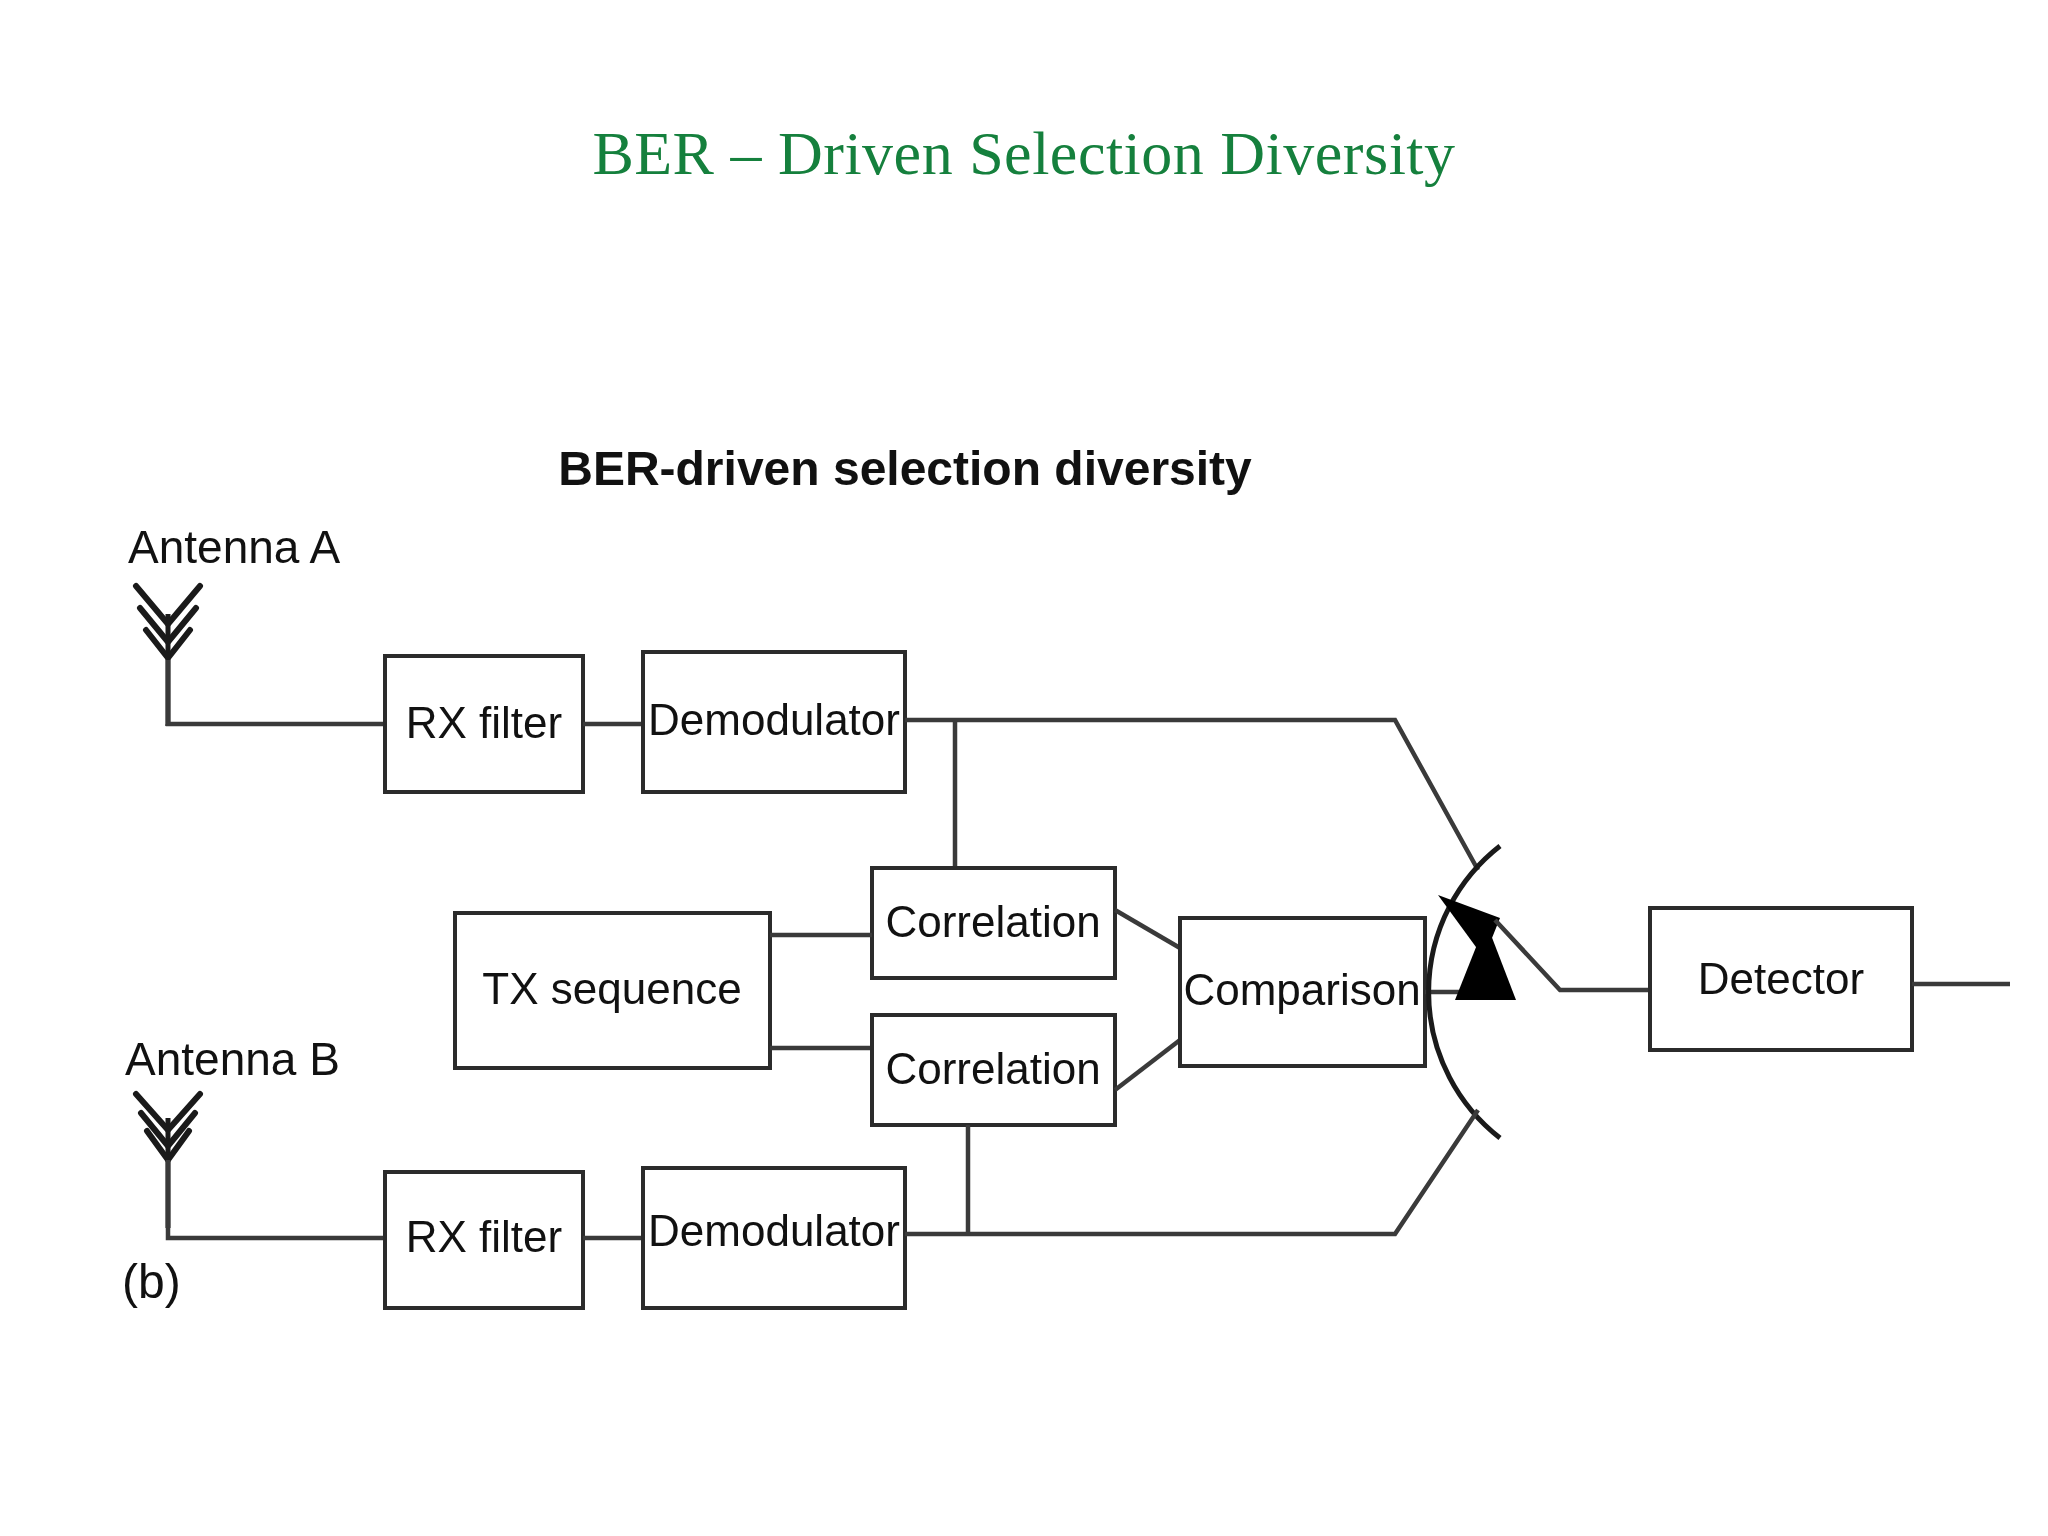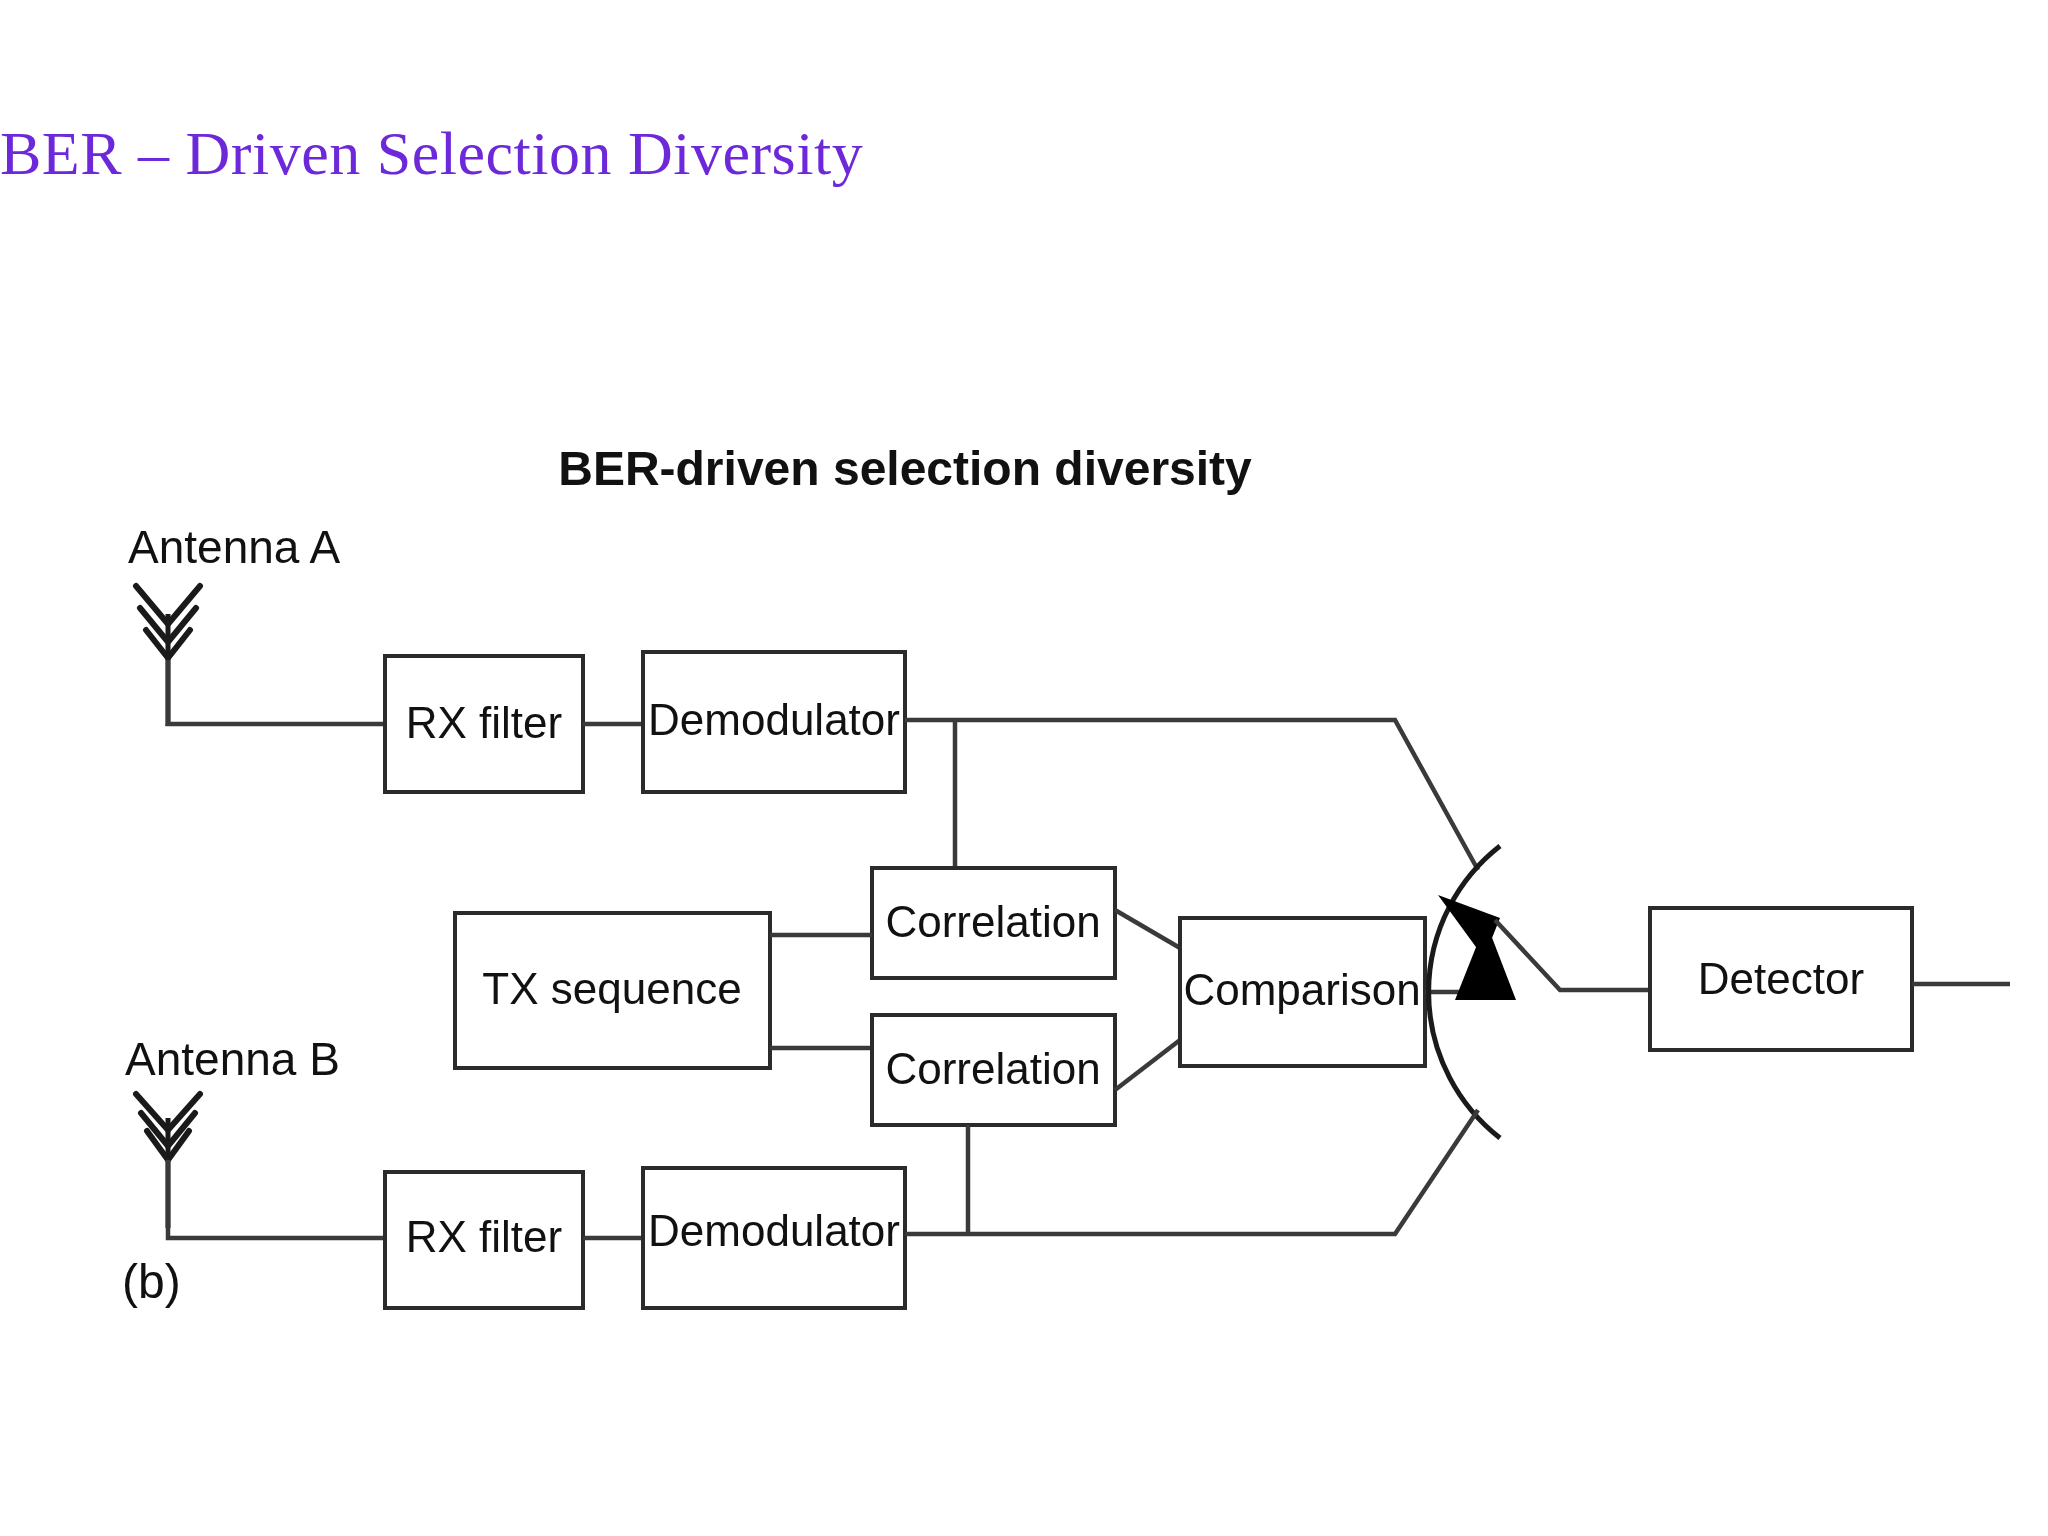--- a/index.html
+++ b/index.html
@@ -6,24 +6,25 @@
   body{
     width:2048px;height:1536px;
     background:#ffffff;
     font-family:"Liberation Sans", sans-serif;
     overflow:hidden;
     position:relative;
   }
   #page-title{
     position:absolute;
     left:0; right:0; top:118px;
+    text-align:center;
     font-family:"Liberation Serif", serif;
     font-size:62px;
     font-weight:400;
-    color:#6d28d9;
+    color:#15803d;
     letter-spacing:0.5px;
     white-space:nowrap;
   }
   #diagram-wrap{
     position:absolute;
     left:0; top:0;
     width:2048px; height:1536px;
   }
   svg{display:block;}
   .box-rect{

